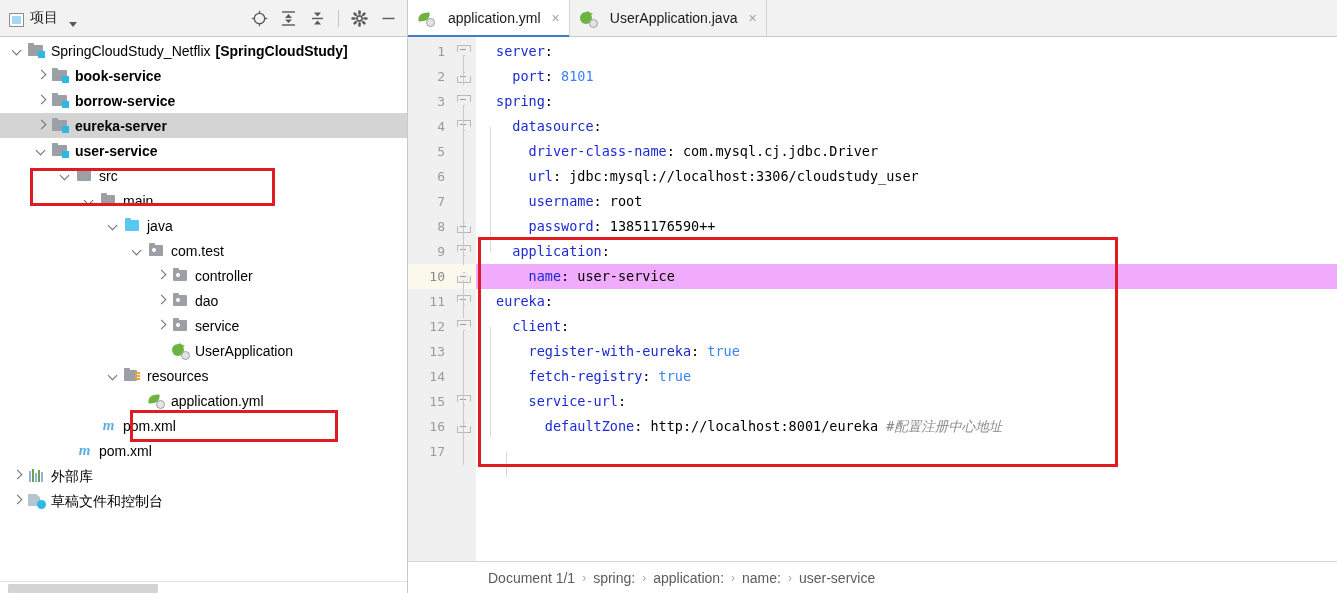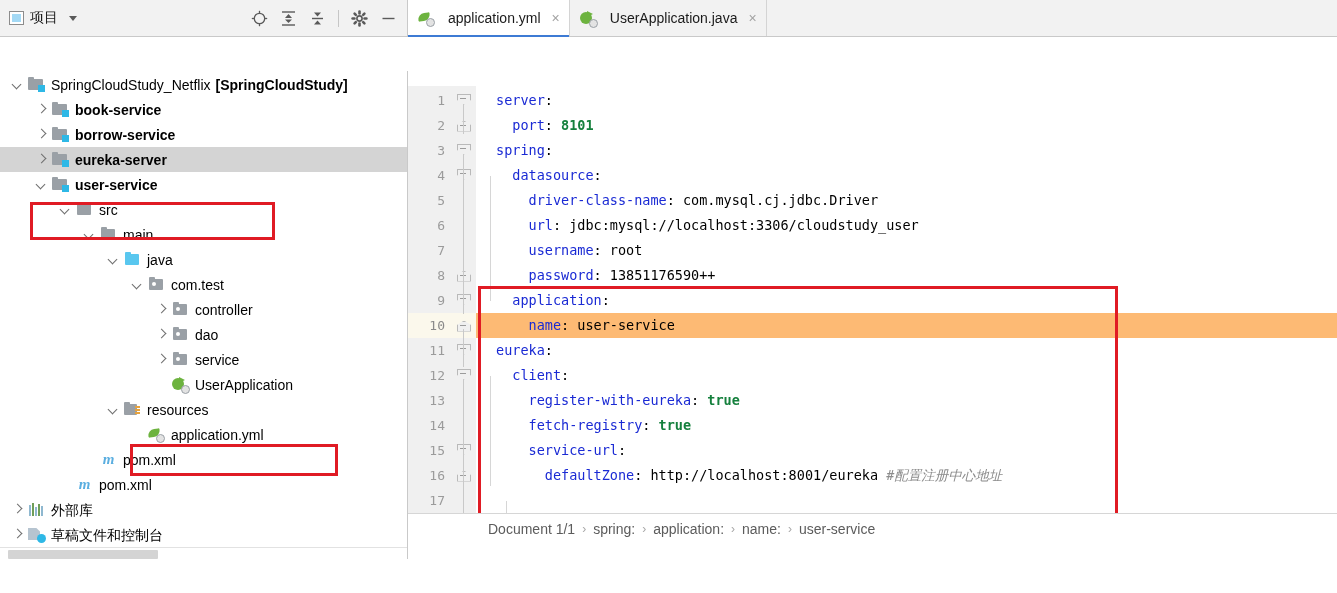--- a/index.html
+++ b/index.html
@@ -19,21 +19,21 @@
   .toprow { display:flex; height:37px; flex:0 0 37px; }
 
   .proj-toolbar {
     width:408px; flex:0 0 408px;
     background:#f2f2f2;
     border-bottom:1px solid #c9c9c9;
     border-right:1px solid #c9c9c9;
     display:flex; align-items:center;
     padding:0 8px 0 9px;
   }
-  .proj-title { display:flex; align-items:center; gap:6px; }
+  .proj-title { display:flex; align-items:flex-end; gap:6px; }
   .proj-sq {
     width:15px; height:14px; background:#ffffff;
     border:1px solid #8c8c8c; position:relative;
   }
   .proj-sq::after{
     content:""; position:absolute; left:2px; top:2px; right:2px; bottom:2px;
     background:#a3d9f5;
   }
   .proj-label { font-size:14px; color:#1a1a1a; }
   .caret-dn {
@@ -56,21 +56,21 @@
     position:relative; cursor:default;
   }
   .tab.active { background:#ffffff; }
   .tab.active::after{
     content:""; position:absolute; left:0; right:0; bottom:-1px; height:2px;
     background:#3d7bd4;
   }
   .tab .x { color:#a3a3a3; font-size:14px; margin-left:4px; line-height:1;}
 
   
-  .body { flex:1; display:flex; min-height:0;align-items:center; }
+  .body { flex:1; display:flex; min-height:0; }
 
   
   .tree-pane {
     width:408px; flex:0 0 408px; background:#ffffff;
     border-right:1px solid #c9c9c9;
     display:flex; flex-direction:column;
     position:relative;
   }
   .tree { flex:1; overflow:hidden; padding-top:1px; position:relative; }
   .row {
@@ -164,24 +164,24 @@
   }
   .fm.end::after{content:"";position:absolute;left:3px;top:6px;width:6px;height:1px;background:#9b9b9b;}
   .guideline{position:absolute;width:1px;background:#c9c9c9;left:11px;}
 
   .codetext{
     flex:1;position:relative;
     font-family:"DejaVu Sans Mono", monospace;font-size:13.5px;
     padding-top:2px;overflow:hidden;
   }
   .cl-row{height:25px;line-height:25px;white-space:pre;padding-left:20px;}
-  .cl-row.cur{background:#fdba74;}
+  .cl-row.cur{background:#f0abfc;}
   .k{color:#1a2ad4;}
   .v{color:#000000;}
-  .n{color:#15803d;font-weight:bold;}
+  .n{color:#3b82f6;}
   .cm{color:#8c8c8c;font-style:italic;}
   .indent-g{position:absolute;width:1px;background:#d6d6d6;}
 
   
   .statusbar{
     height:32px;flex:0 0 32px;background:#ffffff;border-top:1px solid #d6d6d6;
     display:flex;align-items:center;padding-left:80px;gap:7px;
     font-size:14px;color:#5c5c5c;
   }
   .crumb-sep{color:#a8a8a8;font-size:12px;}

